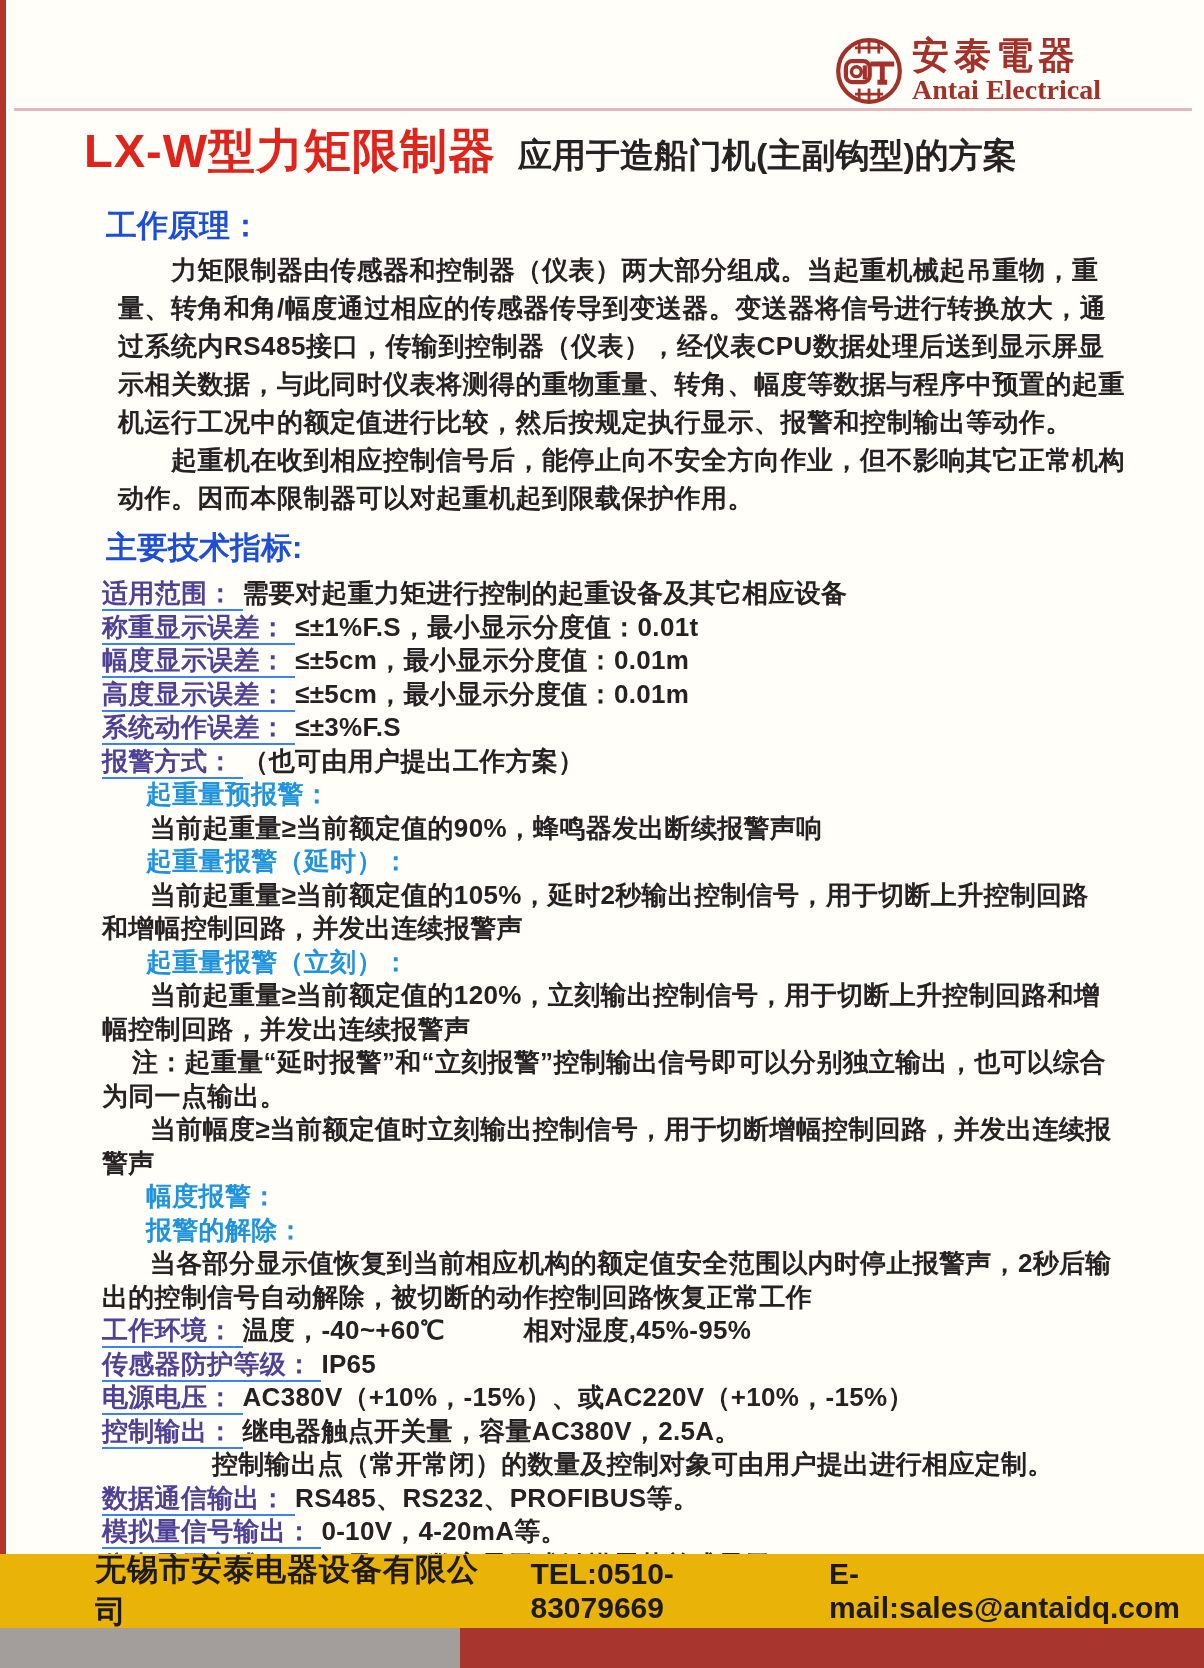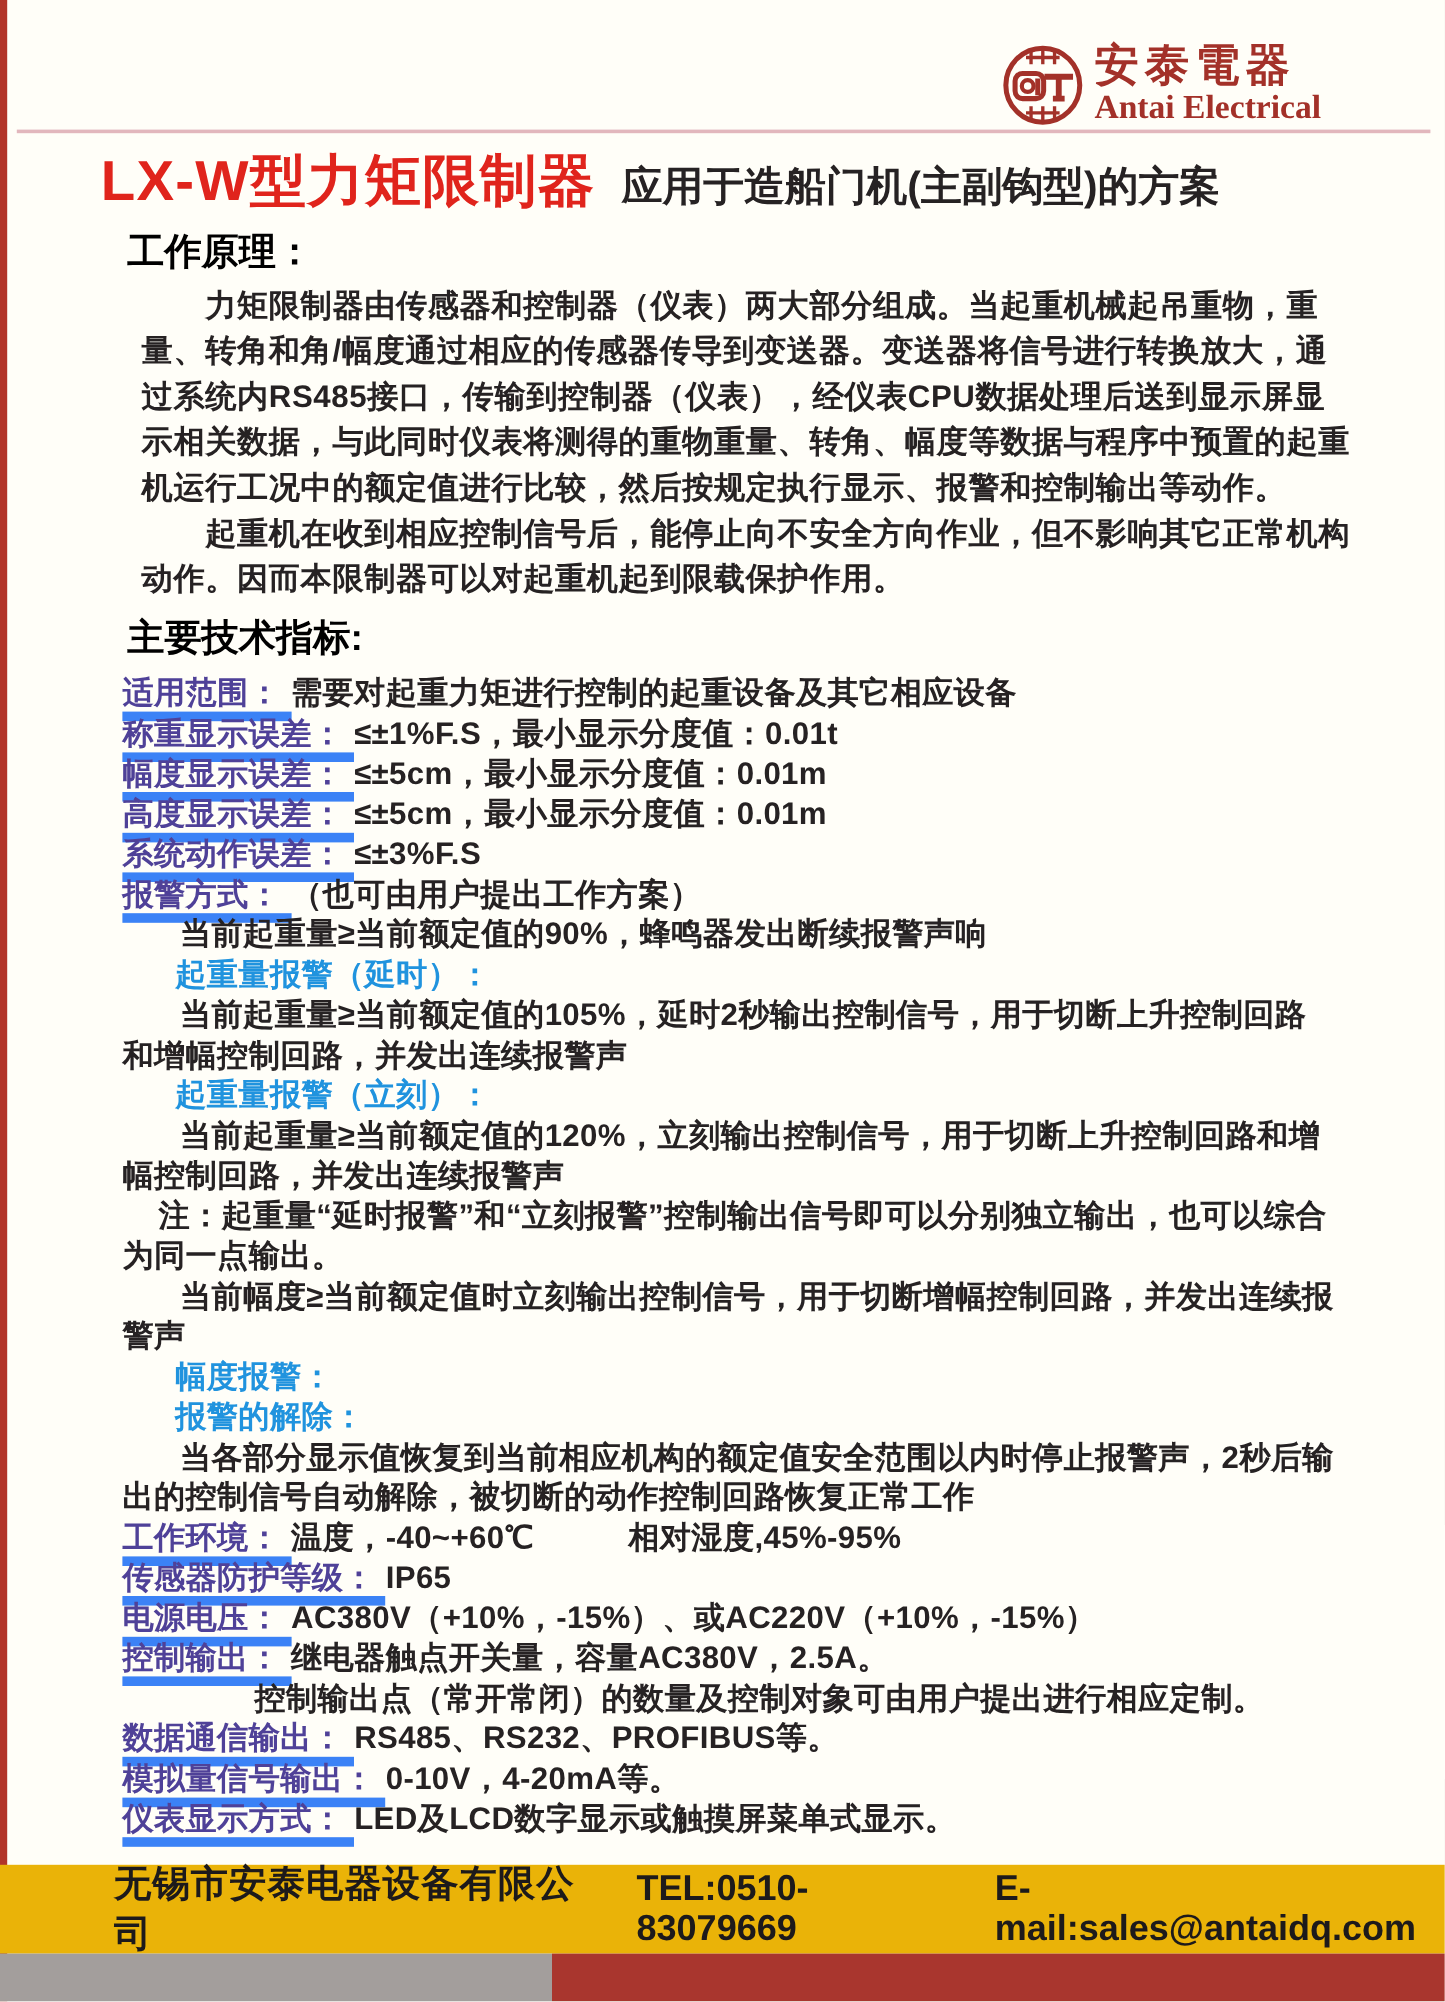--- a/index.html
+++ b/index.html
@@ -14,29 +14,29 @@
   .logo{position:absolute;top:36px;left:834px;display:flex;align-items:center;gap:8px;}
   .logo-emblem{width:70px;height:70px;flex:0 0 auto;}
   .logo-text{display:flex;flex-direction:column;justify-content:center;}
   .logo-cn{font-family:"Liberation Serif",serif;font-weight:700;font-size:37px;line-height:37px;color:#a33129;letter-spacing:5px;}
   .logo-en{font-family:"Liberation Serif",serif;font-weight:700;font-size:28px;line-height:31px;color:#a33129;}
 
   .main{position:absolute;left:84px;top:120px;width:1040px;}
   .title-row{display:flex;align-items:baseline;gap:22px;margin:0;}
   .title-model{font-size:47px;font-weight:700;color:#e0241c;letter-spacing:1px;white-space:nowrap;}
   .title-app{font-size:34px;font-weight:700;color:#262223;white-space:nowrap;}
-  h2.section{font-size:31px;font-weight:700;color:#000000;margin:8px 0 6px 22px;line-height:38px;}
+  h2.section{font-size:31px;font-weight:700;color:#1d4ed8;margin:24px 0 6px 22px;line-height:38px;}
   h2.section2{margin-top:12px;margin-bottom:10px;}
 
   .wp{margin-left:34px;width:1012px;font-size:26px;line-height:38px;font-weight:700;letter-spacing:.5px;}
   .wp p{margin:0;text-indent:53px;}
 
   .specs{margin-left:18px;width:1012px;font-size:26px;line-height:33.5px;font-weight:700;letter-spacing:.3px;}
   .spec-line{margin:0;}
-  .spec-label{color:#4f4198;border-bottom:8px solid #3b82f6;padding-right:9px;padding-bottom:1px;}
+  .spec-label{color:#4f4198;border-bottom:2px solid #3b82f6;padding-right:9px;padding-bottom:1px;}
   .subhead{color:#2093de;margin-left:44px;}
   .body-para{text-indent:48px;}
   .note-para{text-indent:30px;}
   .cont-line{margin-left:110px;}
 
   .footer-band{
     position:absolute;left:0;bottom:40px;width:1204px;height:74px;background:#eab308;
     display:flex;align-items:center;padding-left:95px;box-sizing:border-box;gap:26px;
   }
   .footer-company{font-size:31px;font-weight:700;color:#1d1a1b;letter-spacing:1px;}
@@ -87,20 +87,21 @@
     <h2 class="section section2">主要技术指标:</h2>
 
     <div class="specs">
       <div class="spec-line"><span class="spec-label">适用范围：</span><span>需要对起重力矩进行控制的起重设备及其它相应设备</span></div>
       <div class="spec-line"><span class="spec-label">称重显示误差：</span><span>≤±1%F.S，最小显示分度值：0.01t</span></div>
       <div class="spec-line"><span class="spec-label">幅度显示误差：</span><span>≤±5cm，最小显示分度值：0.01m</span></div>
       <div class="spec-line"><span class="spec-label">高度显示误差：</span><span>≤±5cm，最小显示分度值：0.01m</span></div>
       <div class="spec-line"><span class="spec-label">系统动作误差：</span><span>≤±3%F.S</span></div>
       <div class="spec-line"><span class="spec-label">报警方式：</span><span>（也可由用户提出工作方案）</span></div>
 
+      <div class="spec-line subhead">起重量预报警：</div>
       <div class="spec-line body-para">当前起重量≥当前额定值的90%，蜂鸣器发出断续报警声响</div>
 
       <div class="spec-line subhead">起重量报警（延时）：</div>
       <div class="spec-line body-para">当前起重量≥当前额定值的105%，延时2秒输出控制信号，用于切断上升控制回路和增幅控制回路，并发出连续报警声</div>
 
       <div class="spec-line subhead">起重量报警（立刻）：</div>
       <div class="spec-line body-para">当前起重量≥当前额定值的120%，立刻输出控制信号，用于切断上升控制回路和增幅控制回路，并发出连续报警声</div>
 
       <div class="spec-line note-para">注：起重量“延时报警”和“立刻报警”控制输出信号即可以分别独立输出，也可以综合为同一点输出。</div>
 

